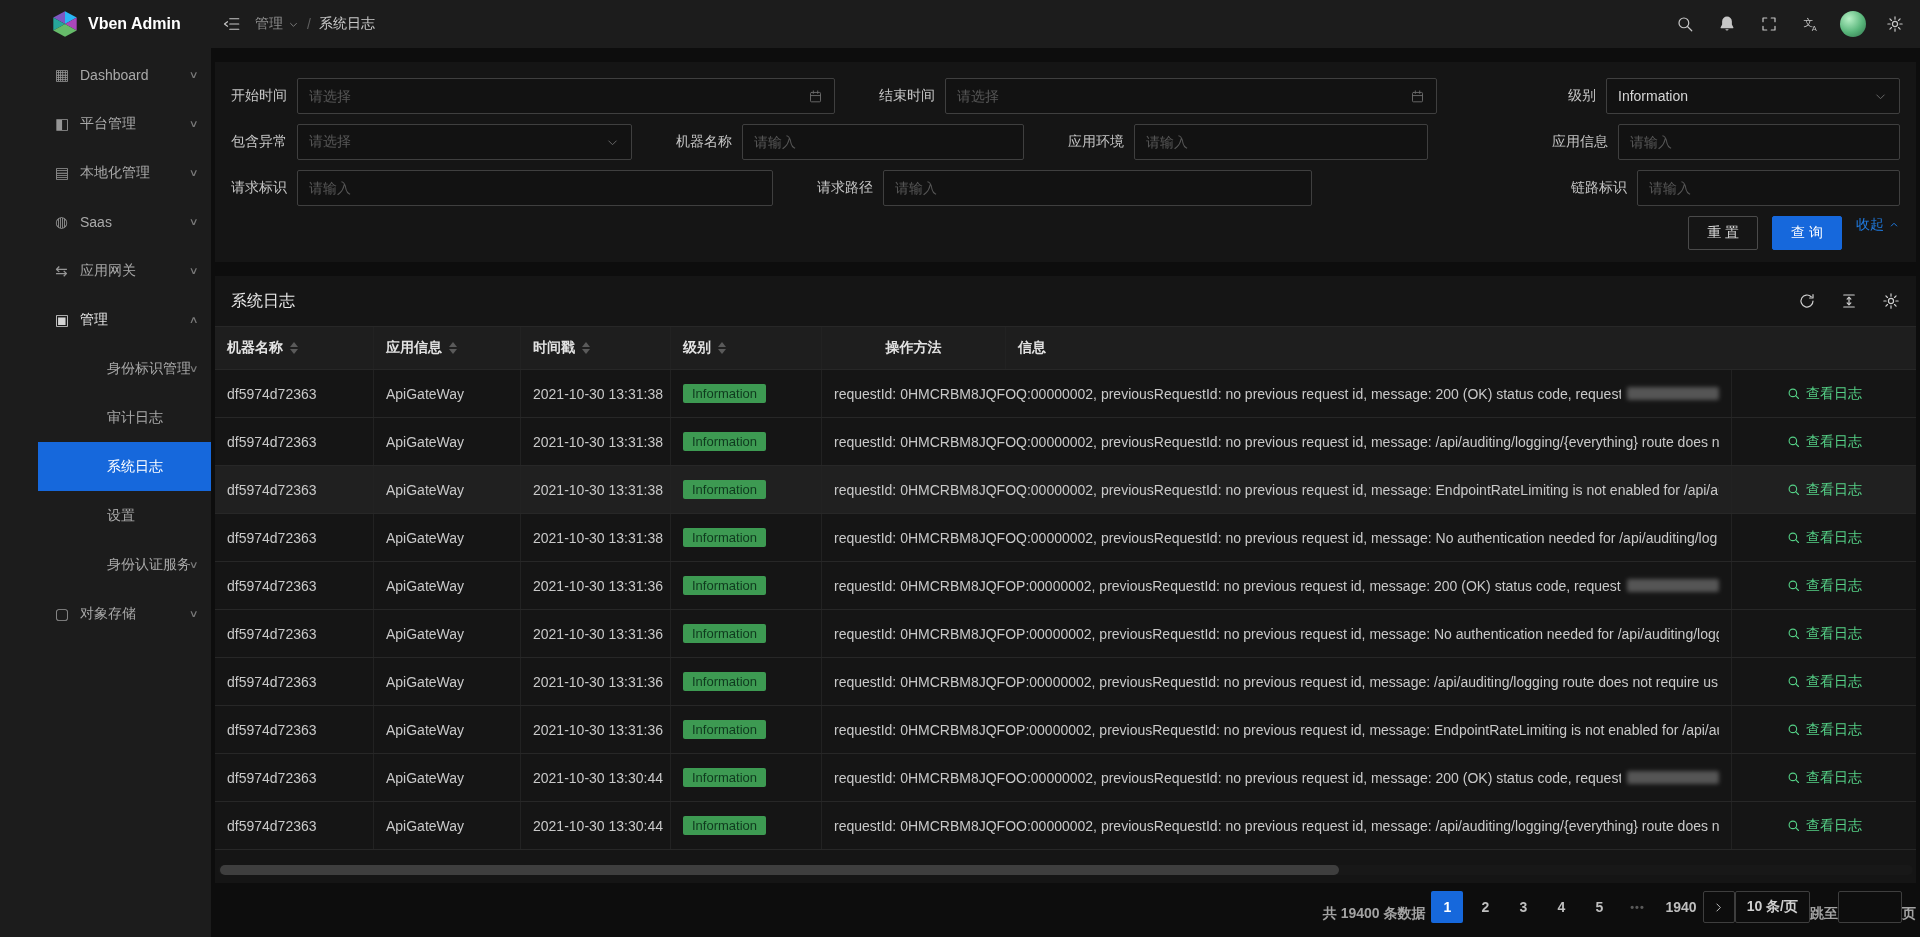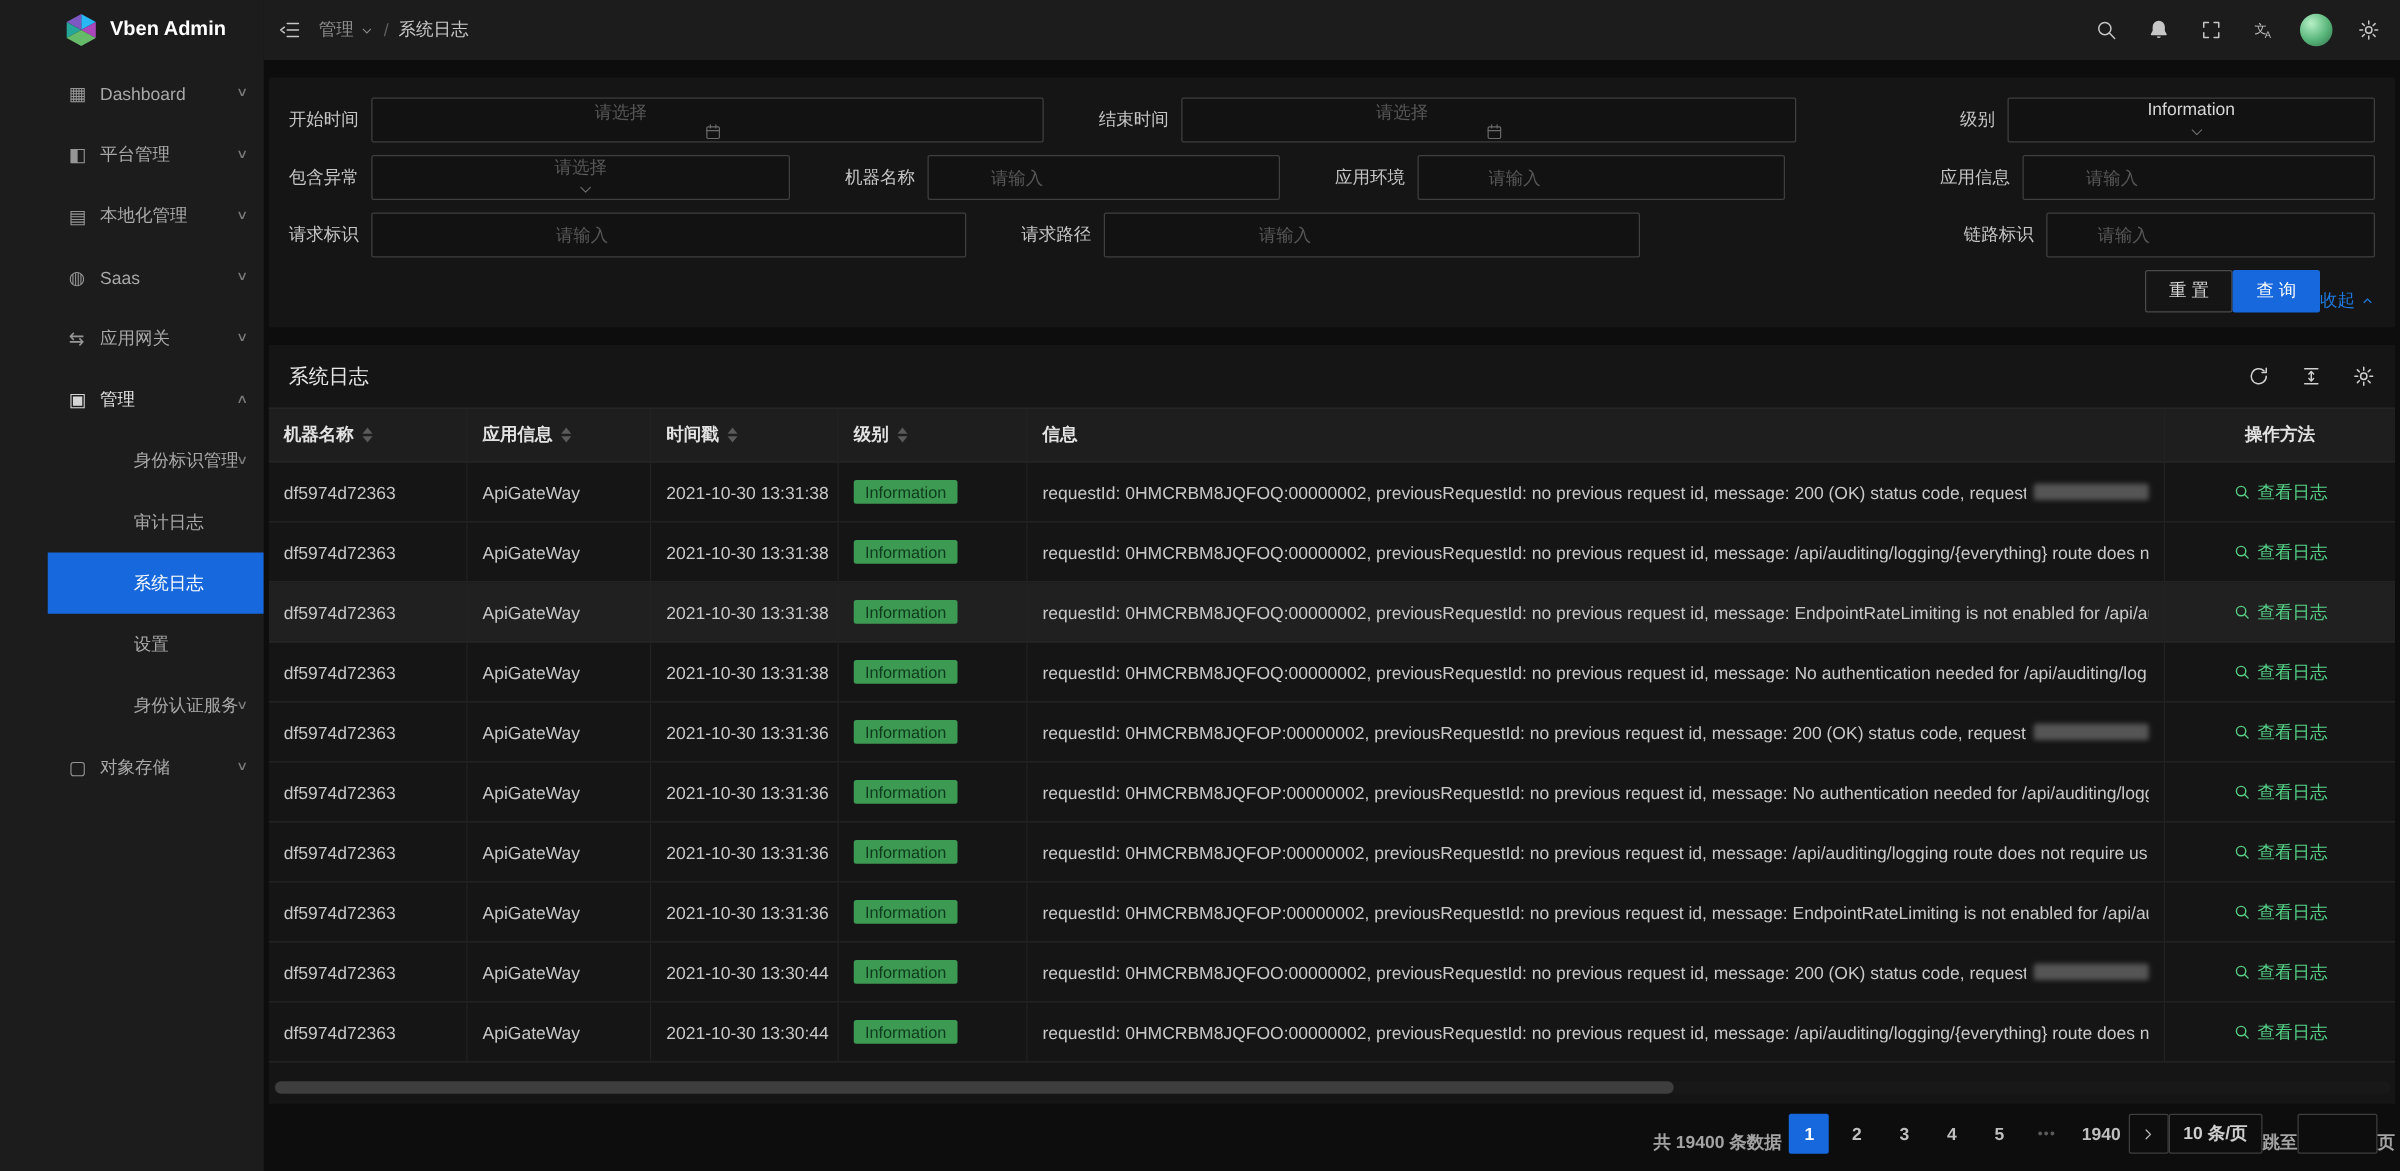--- a/index.html
+++ b/index.html
@@ -45,33 +45,33 @@
   .content { flex:1; min-height:0; padding:14px 4px; display:flex; flex-direction:column; }
 
   
   .filter-card { background:#151515; padding:16px 16px 12px; flex-shrink:0; }
   .f-row { display:flex; align-items:center; margin-bottom:10px; }
   .f-field { display:flex; align-items:center; }
   .f-field + .f-field { margin-left:44px; }
   .f-field.right { margin-left:auto; }
   .f-label { font-size:14px; color:#c6c6c6; margin-right:10px; white-space:nowrap; }
   .ctrl { height:36px; background:#121212; border:1px solid #3f3f3f; border-radius:2px;
-    display:flex; align-items:center; padding:0 11px; font-size:14px; color:#d0d0d0; cursor:text;flex-direction:column; }
+    display:flex; align-items:center; padding:0 11px; font-size:14px; color:#d0d0d0; cursor:text; }
   .ctrl.select { cursor:pointer; }
   .ctrl-input { flex:1; min-width:0; background:transparent; border:none; outline:none;
     color:#d0d0d0; font:inherit; padding:0; }
   .ctrl-input::placeholder { color:#575757; }
   .sel-placeholder { flex:1; color:#575757; }
   .sel-value { flex:1; color:#d6d6d6; }
   .ctrl svg { width:15px; height:15px; stroke:#6b6b6b; fill:none; stroke-width:1.5;
     stroke-linecap:round; stroke-linejoin:round; flex-shrink:0; margin-left:8px; }
   .w-start{width:538px} .w-end{width:492px} .w-level{width:294px}
   .w-exc{width:335px} .w-machine{width:282px} .w-env{width:294px} .w-appinfo{width:282px}
   .w-reqid{width:476px} .w-reqpath{width:429px} .w-trace{width:263px}
-  .f-actions { display:flex; justify-content:flex-end; align-items:flex-end; margin-top:2px; }
+  .f-actions { display:flex; justify-content:flex-end; align-items:flex-start; gap:14px; margin-top:2px; }
   .btn { height:34px; padding:0 18px; border-radius:2px; font-size:14px; font-family:inherit;
     display:flex; align-items:center; cursor:pointer; }
   .btn-default { background:transparent; border:1px solid #4a4a4a; color:#d9d9d9; }
   .btn-primary { background:#1668dc; border:1px solid #1668dc; color:#fff; }
   .collapse-link { display:flex; align-items:center; gap:4px; color:#1f7ae0; font-size:14px;
     cursor:pointer; text-decoration:none; }
   .collapse-link svg { width:12px; height:12px; stroke:currentColor; fill:none; stroke-width:2; }
 
   
   .table-card { background:#151515; margin-top:14px; flex:1; min-height:0;
@@ -412,26 +412,26 @@
                   <i class="s-down"></i>
                 </span>
   </div>
               <div class="th c3">
     <span>级别</span>
     <span class="sort">
                   <i class="s-up"></i>
                   <i class="s-down"></i>
                 </span>
   </div>
+              <div class="th c5">
+    <span>操作方法</span>
+
+  </div>
               <div class="th c4">
     <span>信息</span>
-
-  </div>
-              <div class="th c5">
-    <span>操作方法</span>
 
   </div>
             </div>
           <div class="tbody">
               <div class="tr body">
     <div class="td c0">df5974d72363</div>
     <div class="td c1">ApiGateWay</div>
     <div class="td c2">2021-10-30 13:31:38</div>
     <div class="td c3">
       <span class="tag">Information</span>

